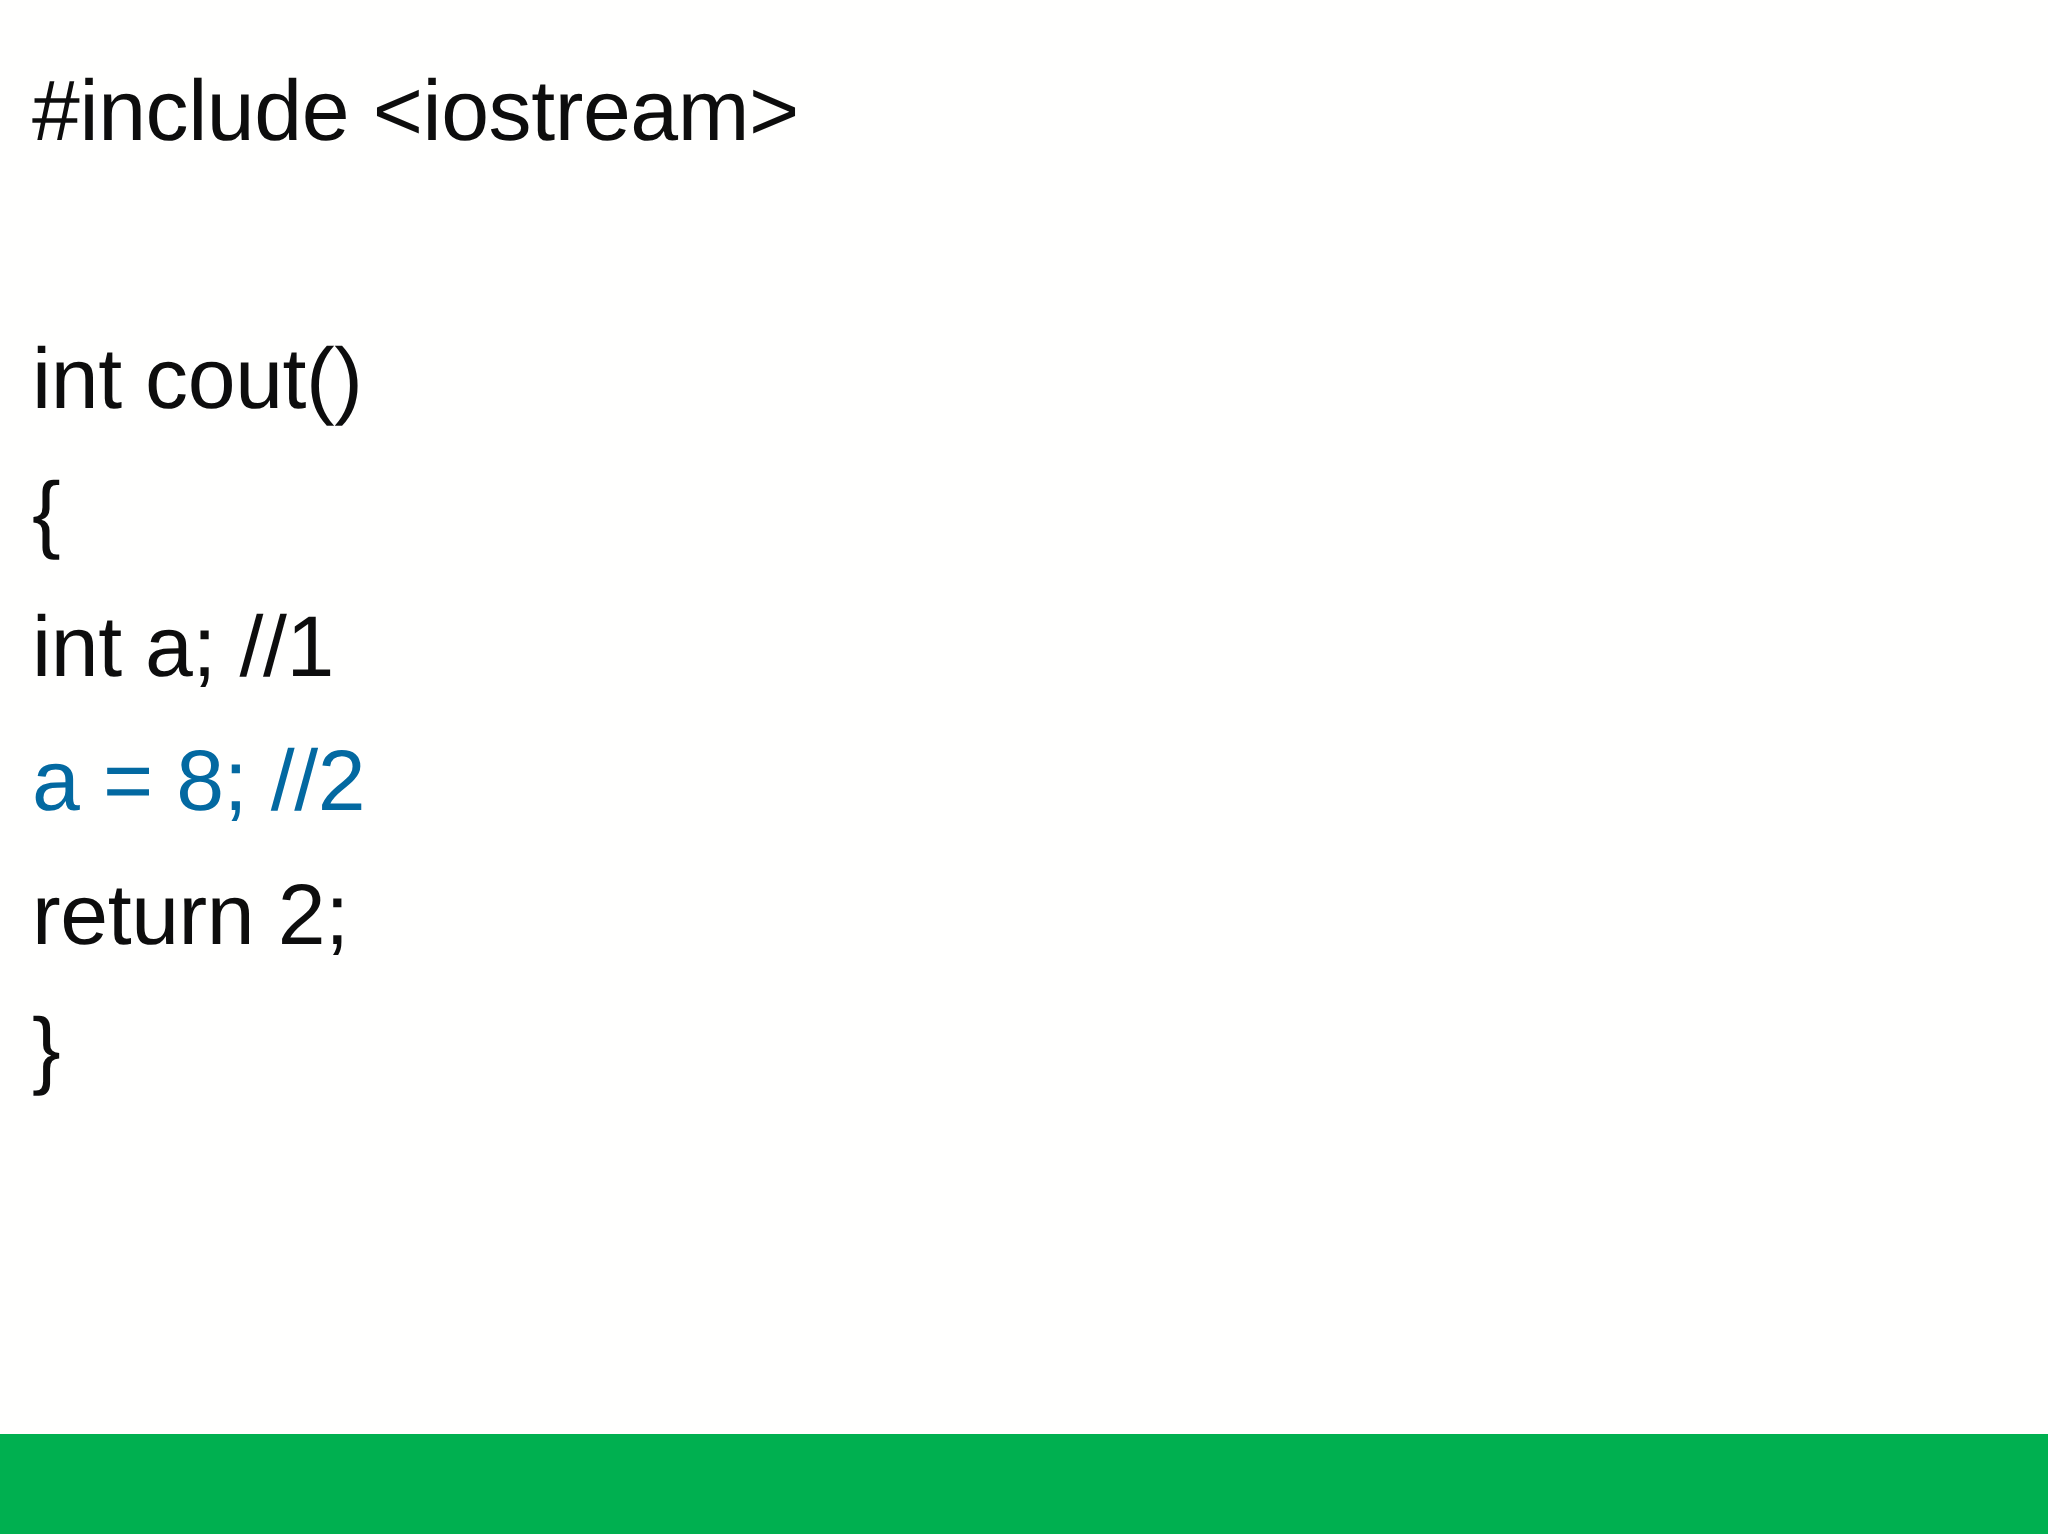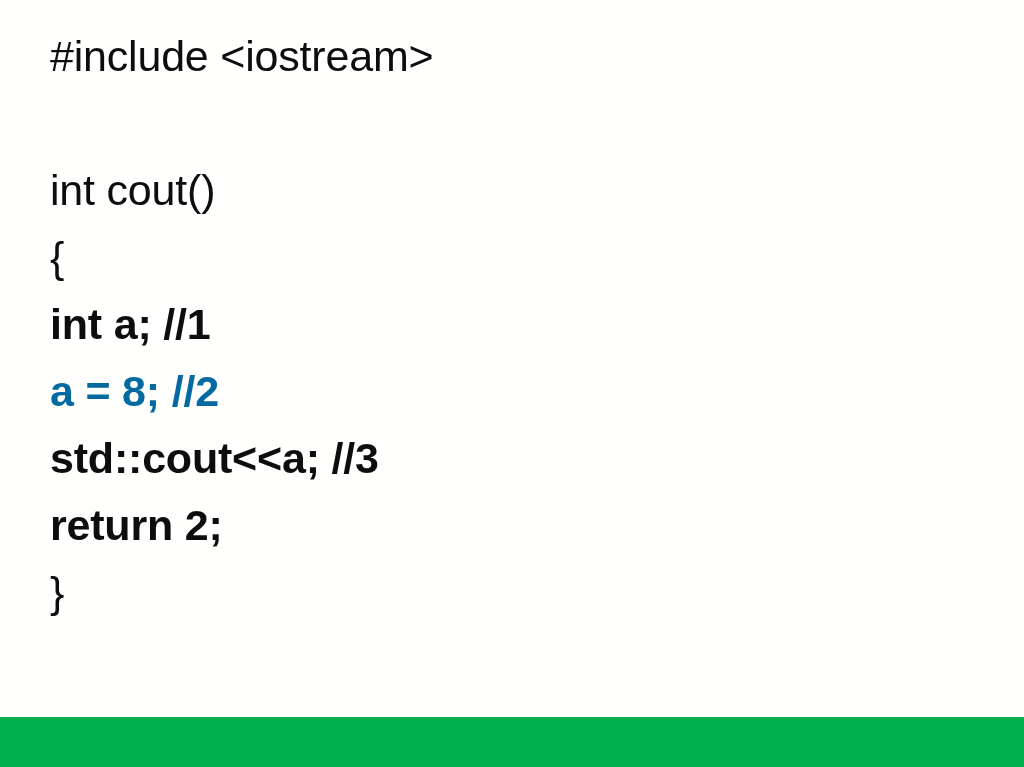--- a/index.html
+++ b/index.html
@@ -27,26 +27,25 @@
 
   .code-line {
     font-family: "Liberation Sans", "DejaVu Sans", sans-serif;
     font-size: 43px;
     font-weight: 400;
     line-height: 67px;
     height: 67px;
     color: #0d0d0d;
     white-space: pre;
     letter-spacing: -0.2px;
-    padding-left: 50px;
+    padding-left: 16px;
     box-sizing: border-box;
   }
 
   .code-line.indent-1 {
-    font-weight: bold;
   }
 
   .code-line.blank {
     color: transparent;
   }
 
   #bottom-bar {
     position: absolute;
     left: 0;
     top: 717px;
@@ -67,21 +66,20 @@
     <div class="code-line blank"> </div>
 
     <div class="code-line" style="color: rgb(13, 13, 13);">int cout()</div>
 
     <div class="code-line" style="color: rgb(13, 13, 13);">{</div>
 
     <div class="code-line indent-1" style="color: rgb(13, 13, 13);">int a; //1</div>
 
     <div class="code-line indent-1" style="color: #0369a1;">a = 8; //2</div>
 
-    <div class="code-line indent-1" style="color: rgb(13, 13, 13);">std::cout&lt;&lt;a; //3</div>
 
     <div class="code-line indent-1" style="color: rgb(13, 13, 13);">return 2;</div>
 
     <div class="code-line" style="color: rgb(13, 13, 13);">}</div>
 
   </div>
 
   <div id="bottom-bar" style="background: rgb(0, 176, 80);"></div>
 
 </div>

